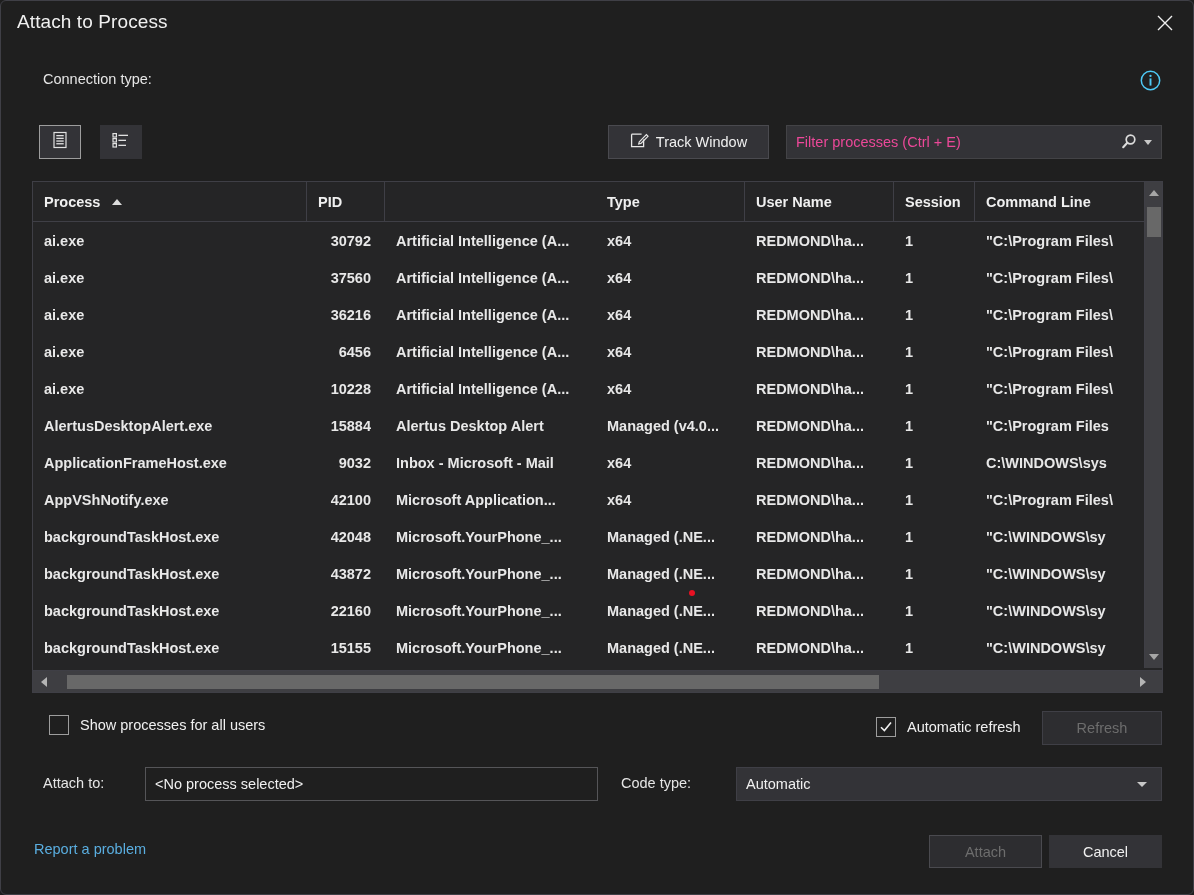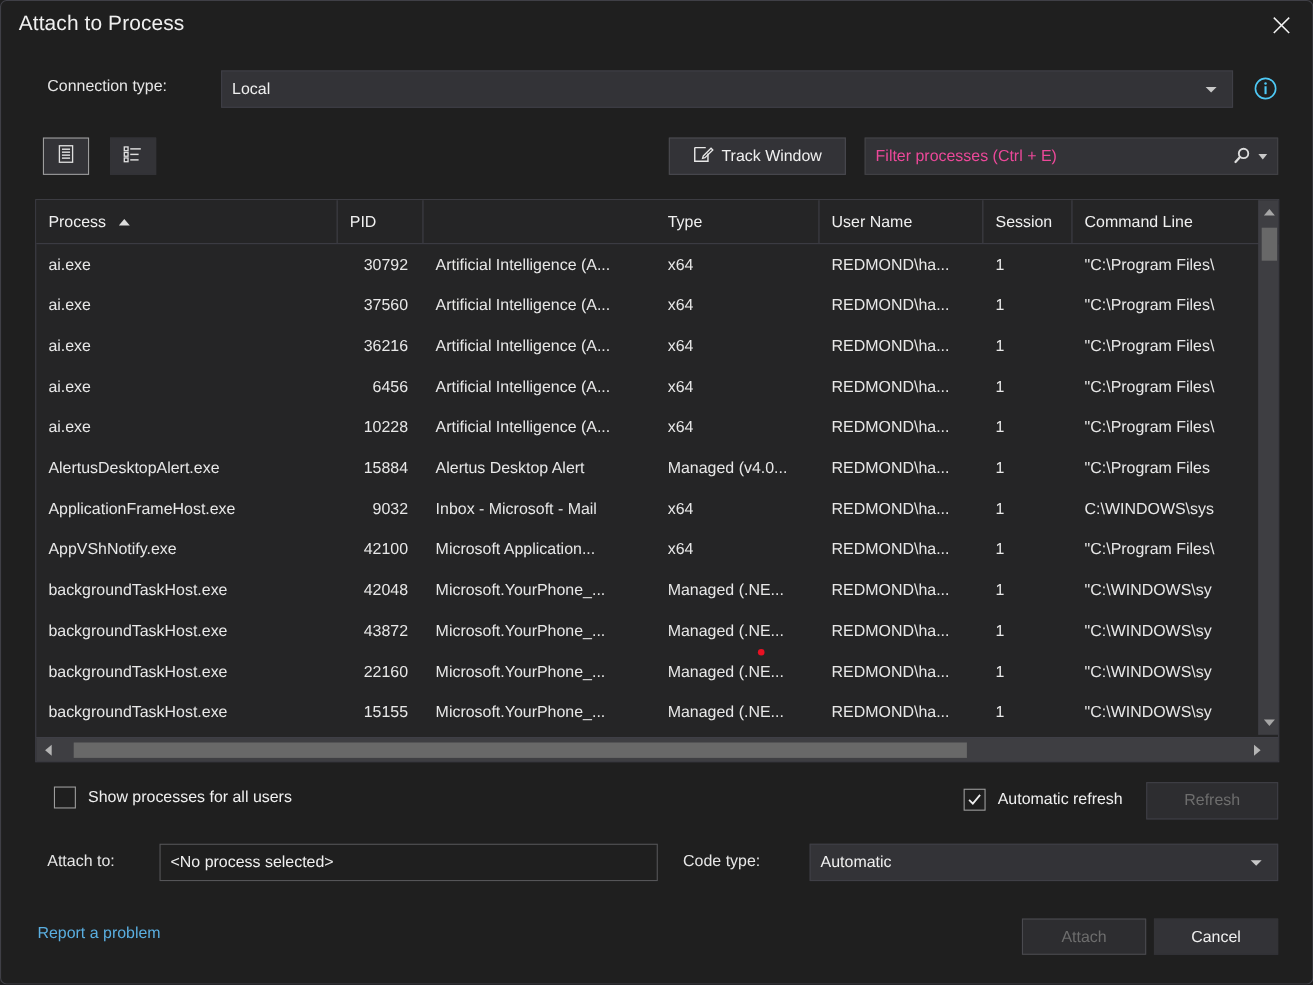--- a/index.html
+++ b/index.html
@@ -100,20 +100,21 @@
     border-top: 5px solid #c8c8c8;
     margin-right: 9px;
   }
 
   
   .grid {
     position: absolute; left: 31px; top: 180px;
     width: 1131px; height: 512px;
     border: 1px solid #3f3f46;
     background: #252526;
+    font-weight: bold;
   }
   .grid-head {
     position: relative;
     height: 40px; width: 1129px;
     background: #252526;
     border-bottom: 1px solid #3f3f46;
   }
   .hcell {
     position: absolute; top: 0; height: 39px;
     display: flex; align-items: center;
@@ -295,24 +296,20 @@
     <div class="close-btn">
       <span>
         <svg width="18" height="18" viewBox="0 0 18 18">
           <path d="M2 2 L16 16 M16 2 L2 16" stroke="#f0f0f0" stroke-width="1.4" fill="none"></path>
         </svg>
       </span>
     </div>
   </div>
 
   <div class="conn-label">Connection type:</div>
-  <div class="conn-combo">
-    <span class="val">Local</span>
-    <span class="caret-down"></span>
-  </div>
   <div class="info-icon">
     <svg width="21" height="21" viewBox="0 0 21 21">
       <circle cx="10.5" cy="10.5" r="9.2" fill="none" stroke="#4ec9f5" stroke-width="1.5"></circle>
       <circle cx="10.5" cy="5.9" r="1.15" fill="#4ec9f5"></circle>
       <rect x="9.55" y="8.4" width="1.9" height="7.2" fill="#4ec9f5"></rect>
     </svg>
   </div>
 
   <div class="viewbtn sel">
     <span>

